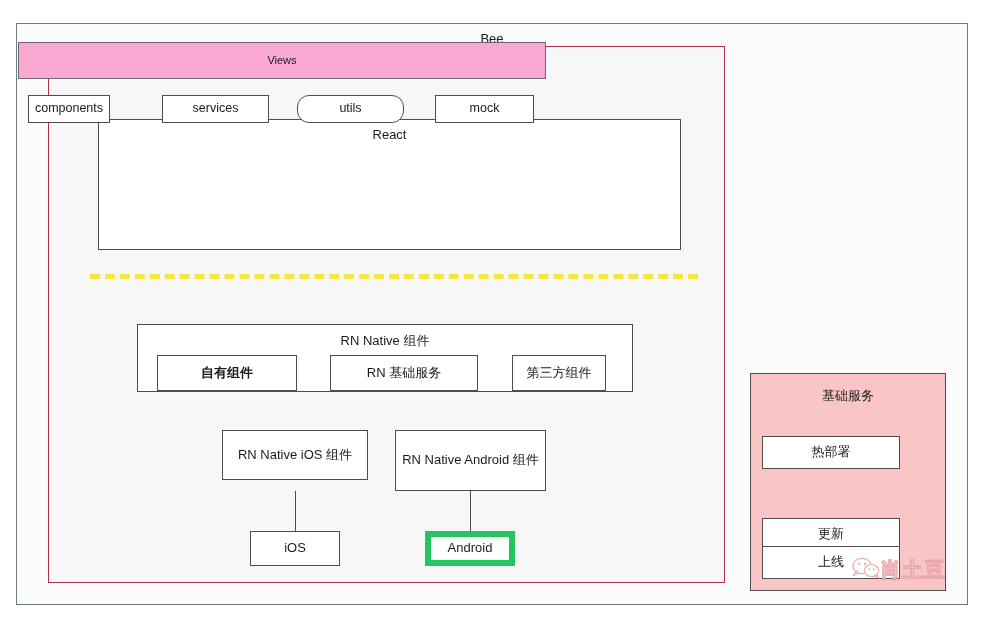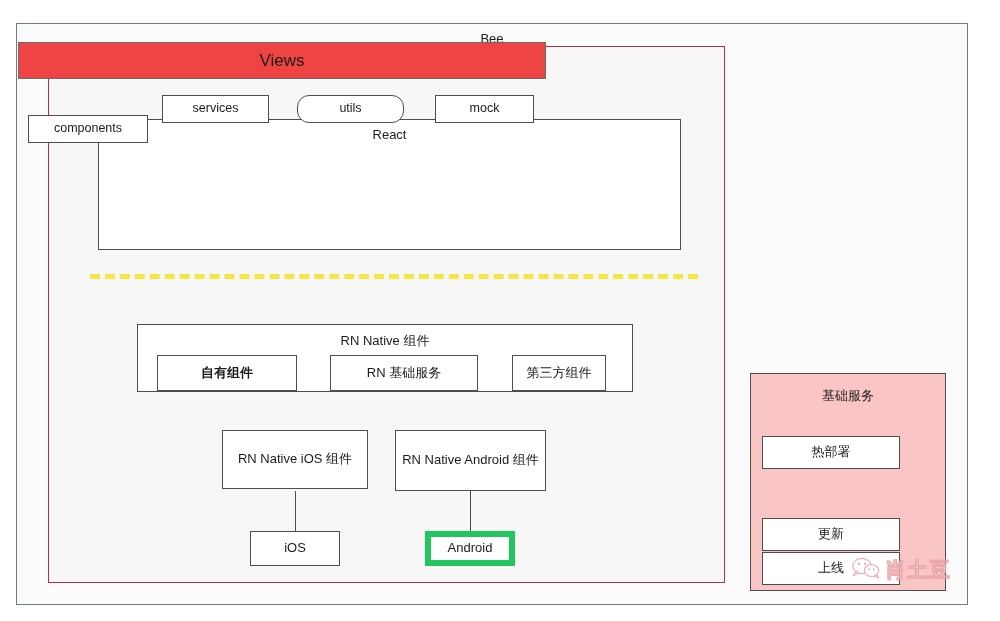--- a/index.html
+++ b/index.html
@@ -83,31 +83,31 @@
   #react-title {
     top: 7px;
     font-size: 13px;
   }
   #views-box {
     left: 18px;
     top: 42px;
     width: 528px;
     height: 37px;
     border: 1px solid #6b6b6b;
-    background: #ef4444;
-    font-size: 17px;
+    background: #f9a8d4;
+    font-size: 11px;
   }
   .react-sub {
     top: 95px;
     height: 28px;
     border: 1px solid #4d4d4d;
     background: #ffffff;
     font-size: 12.5px;
   }
-  #sub-components { left: 28px;  width: 120px; margin-top: 20px; }
+  #sub-components { left: 28px;  width: 82px; }
   #sub-services   { left: 162px; width: 107px; }
   #sub-utils      { left: 297px; width: 107px; border-radius: 12px; }
   #sub-mock       { left: 435px; width: 99px; }
 
   
   #yellow-divider {
     position: absolute;
     left: 90px;
     top: 274px;
     width: 608px;
@@ -138,21 +138,21 @@
   }
   #sub-own       { left: 157px; width: 140px; font-weight: bold; }
   #sub-official  { left: 330px; width: 148px; }
   #sub-thirdparty{ left: 512px; width: 94px;  }
 
   
   #rn-ios-box {
     left: 222px;
     top: 430px;
     width: 146px;
-    height: 59px;
+    height: 50px;
     border: 1px solid #4d4d4d;
     background: #ffffff;
     font-size: 13px;
   }
   #rn-android-box {
     left: 395px;
     top: 430px;
     width: 151px;
     height: 61px;
     border: 1px solid #4d4d4d;
@@ -203,30 +203,29 @@
   .service-item {
     left: 11px;
     width: 138px;
     height: 33px;
     border: 1px solid #4d4d4d;
     background: #ffffff;
     font-size: 13px;
   }
   #service-hotdeploy { top: 62px;  }
   #service-update    { top: 120px; margin-top: 24px; }
-  #service-release   { top: 178px; }
+  #service-release   { top: 172px; }
 
   
   #watermark {
     position: absolute;
     left: 852px;
     top: 556px;
     display: flex;
     align-items: center;
-    gap: 5px;
     opacity: 0.88;
     pointer-events: none;
   }
   #watermark .wm-text {
     font-size: 21px;
     letter-spacing: 1px;
     color: #ffffff;
     -webkit-text-stroke: 1.1px #e8a3a8;
     text-shadow:
       -1px -1px 0 #e8a3a8,  1px -1px 0 #e8a3a8,

